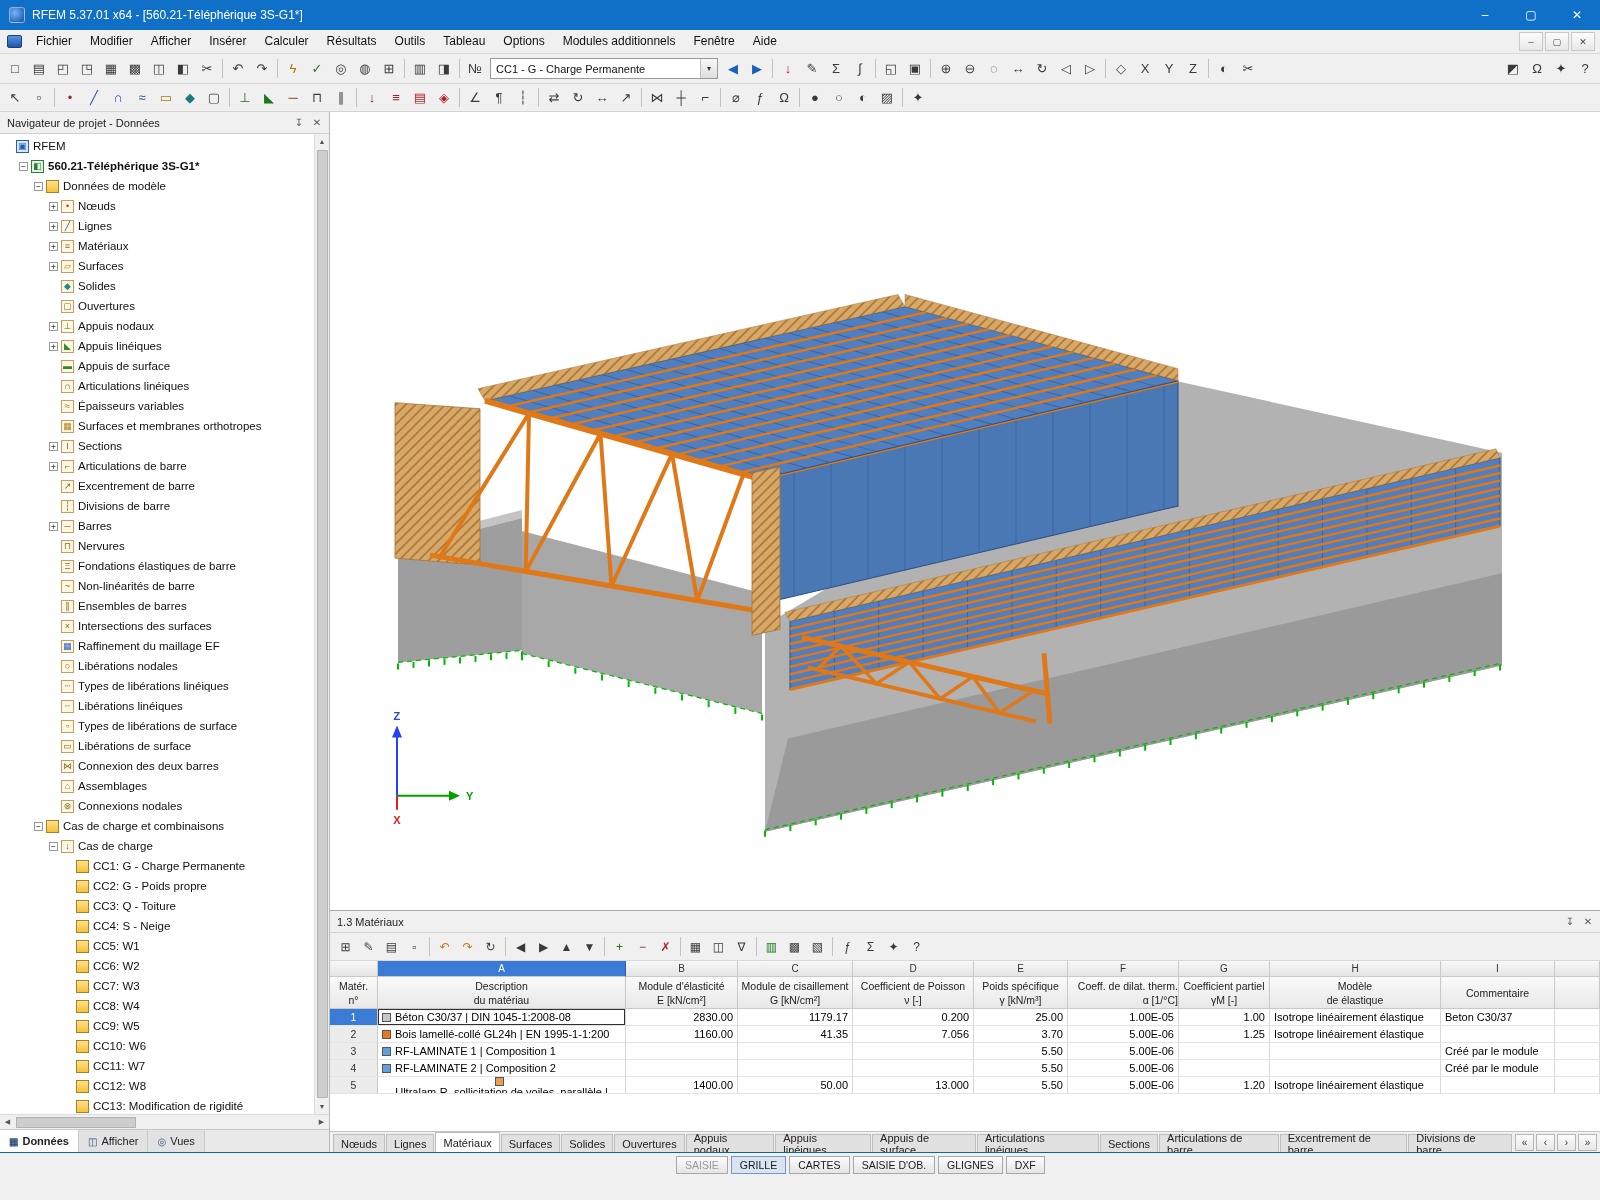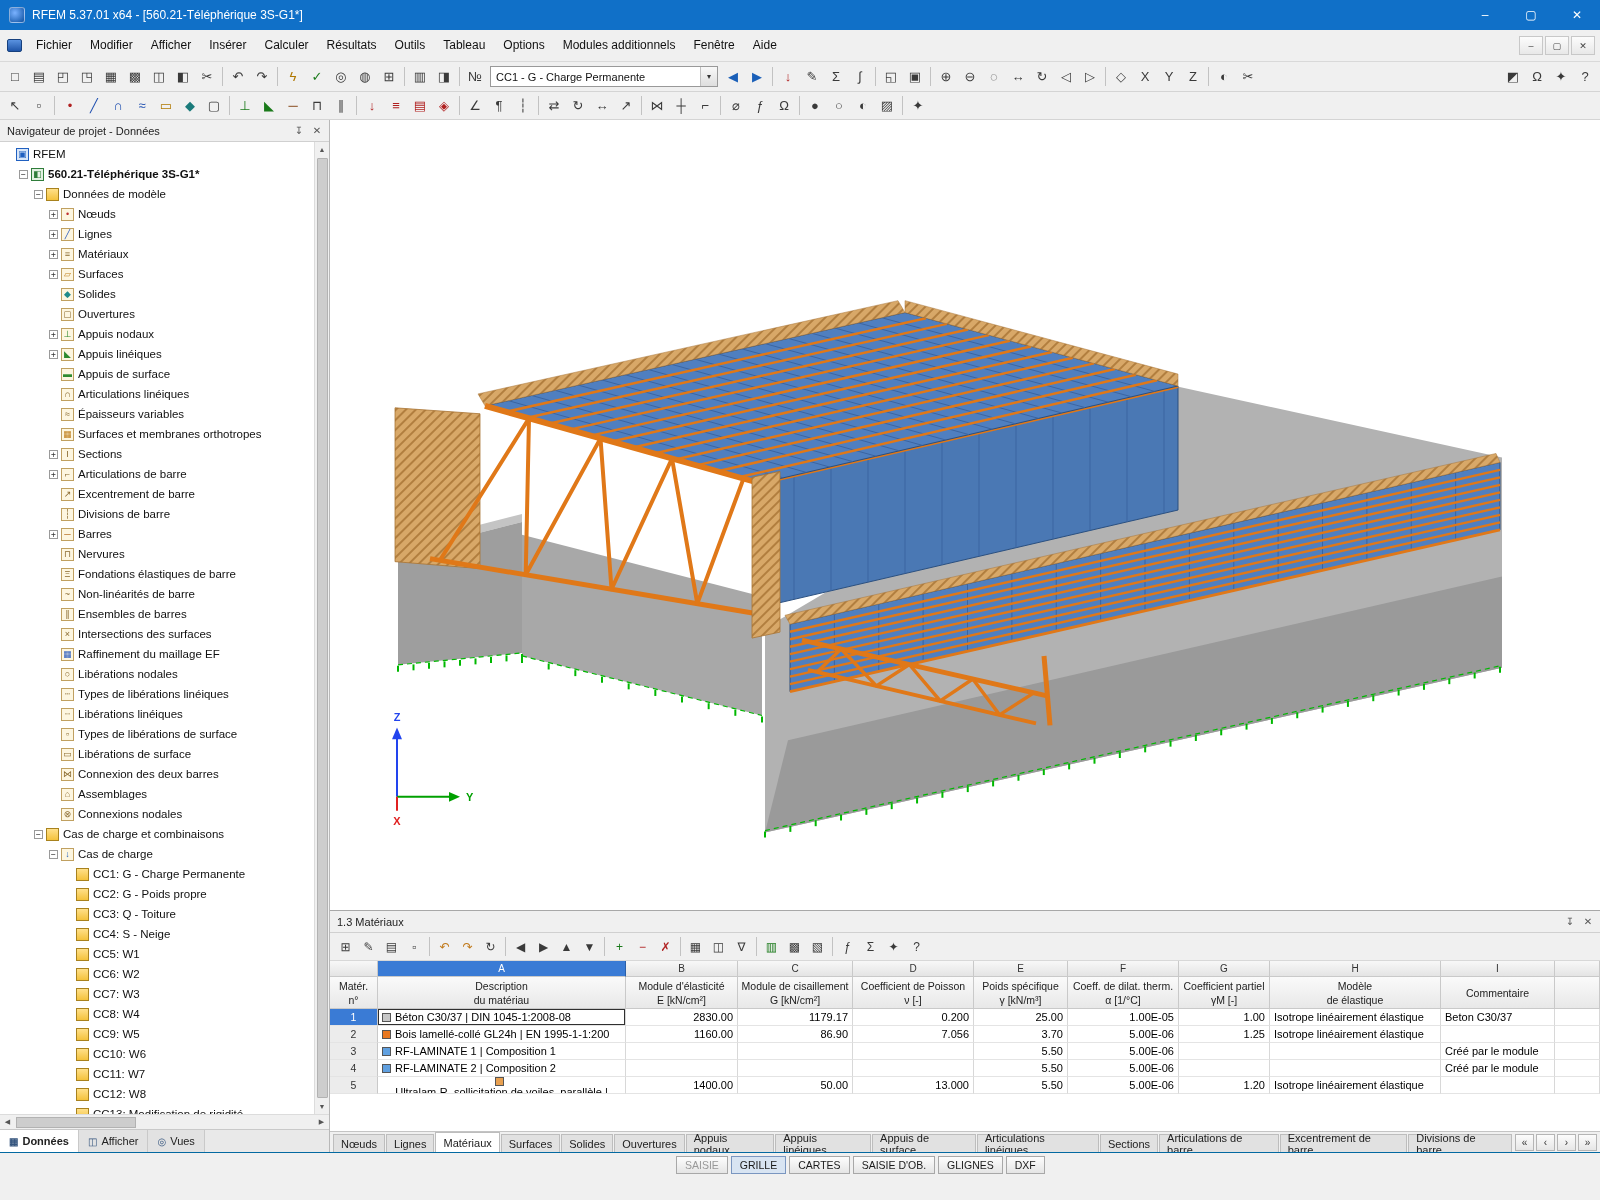--- a/index.html
+++ b/index.html
@@ -5,21 +5,21 @@
 *{margin:0;padding:0;box-sizing:border-box;}
 html,body{width:1600px;height:1200px;overflow:hidden;font-family:"Liberation Sans",sans-serif;background:#f0f0f0;}
 #app{width:1600px;height:1200px;display:flex;flex-direction:column;}
 
 .titlebar{height:30px;background:#1070c8;display:flex;align-items:center;color:#fff;flex:0 0 auto;}
 .app-icon{width:16px;height:16px;margin:0 7px 0 9px;border-radius:3px;background:radial-gradient(circle at 35% 35%,#7ab2ff,#0b4fa0);border:1px solid rgba(255,255,255,.45);}
 .titlebar .title{font-size:12px;}
 .win-controls{margin-left:auto;display:flex;height:100%;}
 .win-btn{width:46px;display:flex;align-items:center;justify-content:center;font-size:12px;}
 
-.menubar{height:32px;background:#f0f0f0;border-bottom:1px solid #d9d9d9;display:flex;align-items:center;flex:0 0 auto;}
+.menubar{height:24px;background:#f0f0f0;border-bottom:1px solid #d9d9d9;display:flex;align-items:center;flex:0 0 auto;}
 .mdi-doc-icon{width:15px;height:13px;margin:0 5px 0 7px;background:linear-gradient(#5a92e0,#1f55a8);border:1px solid #16407e;border-radius:2px;}
 .menu-item{padding:0 9px;font-size:12px;color:#111;line-height:25px;}
 .mdi-controls{margin-left:auto;display:flex;margin-right:5px;}
 .mdi-btn{width:24px;height:19px;border:1px solid #c8c8c8;background:linear-gradient(#fcfcfc,#e8e8e8);margin-left:2px;font-size:9px;display:flex;align-items:center;justify-content:center;color:#444;}
 
 .toolbar{display:flex;align-items:center;background:#f0f0f0;border-bottom:1px solid #d4d4d4;padding:0 3px;flex:0 0 auto;}
 #toolbar1{height:30px;}
 #toolbar2{height:28px;}
 .tb-group{display:flex;align-items:center;}
 .tb-btn{width:24px;height:23px;display:flex;align-items:center;justify-content:center;font-size:13px;color:#3a3a3a;border:1px solid transparent;border-radius:2px;flex:0 0 auto;}
@@ -747,21 +747,21 @@
                 <div>G [kN/cm²]</div>
               </div>
               <div class="gcell ghdr" style="width: 121px;">
                 <div>Coefficient de Poisson</div>
                 <div>ν [-]</div>
               </div>
               <div class="gcell ghdr" style="width: 94px;">
                 <div>Poids spécifique</div>
                 <div>γ [kN/m³]</div>
               </div>
-              <div class="gcell ghdr" style="width: 111px;">
+              <div class="gcell ghdr" style="width: 111px; align-items: flex-end;">
                 <div>Coeff. de dilat. therm.</div>
                 <div>α [1/°C]</div>
               </div>
               <div class="gcell ghdr" style="width: 91px;">
                 <div>Coefficient partiel</div>
                 <div>γM [-]</div>
               </div>
               <div class="gcell ghdr" style="width: 171px;">
                 <div>Modèle</div>
                 <div>de élastique</div>
@@ -788,21 +788,21 @@
               <div class="gcell gdata" style="width: 114px;">Beton C30/37</div>
               <div class="gcell gdata" style="width: 45px;"></div>
             </div>
             <div class="grow">
               <div class="gcell gdata rownum" style="width: 48px;">2</div>
               <div class="gcell gdata" style="width: 248px;">
                 <span class="swatch" style="background: rgb(232, 120, 32);"></span>
                 <span class="desc-text">Bois lamellé-collé GL24h | EN 1995-1-1:200</span>
               </div>
               <div class="gcell gdata num" style="width: 112px;">1160.00</div>
-              <div class="gcell gdata num" style="width: 115px;">86.90</div>
+              <div class="gcell gdata num" style="width: 115px;">41.35</div>
               <div class="gcell gdata num" style="width: 121px;">7.056</div>
               <div class="gcell gdata num" style="width: 94px;">3.70</div>
               <div class="gcell gdata num" style="width: 111px;">5.00E-06</div>
               <div class="gcell gdata num" style="width: 91px;">1.25</div>
               <div class="gcell gdata" style="width: 171px;">Isotrope linéairement élastique</div>
               <div class="gcell gdata" style="width: 114px;"></div>
               <div class="gcell gdata" style="width: 45px;"></div>
             </div>
             <div class="grow">
               <div class="gcell gdata rownum" style="width: 48px;">3</div>

